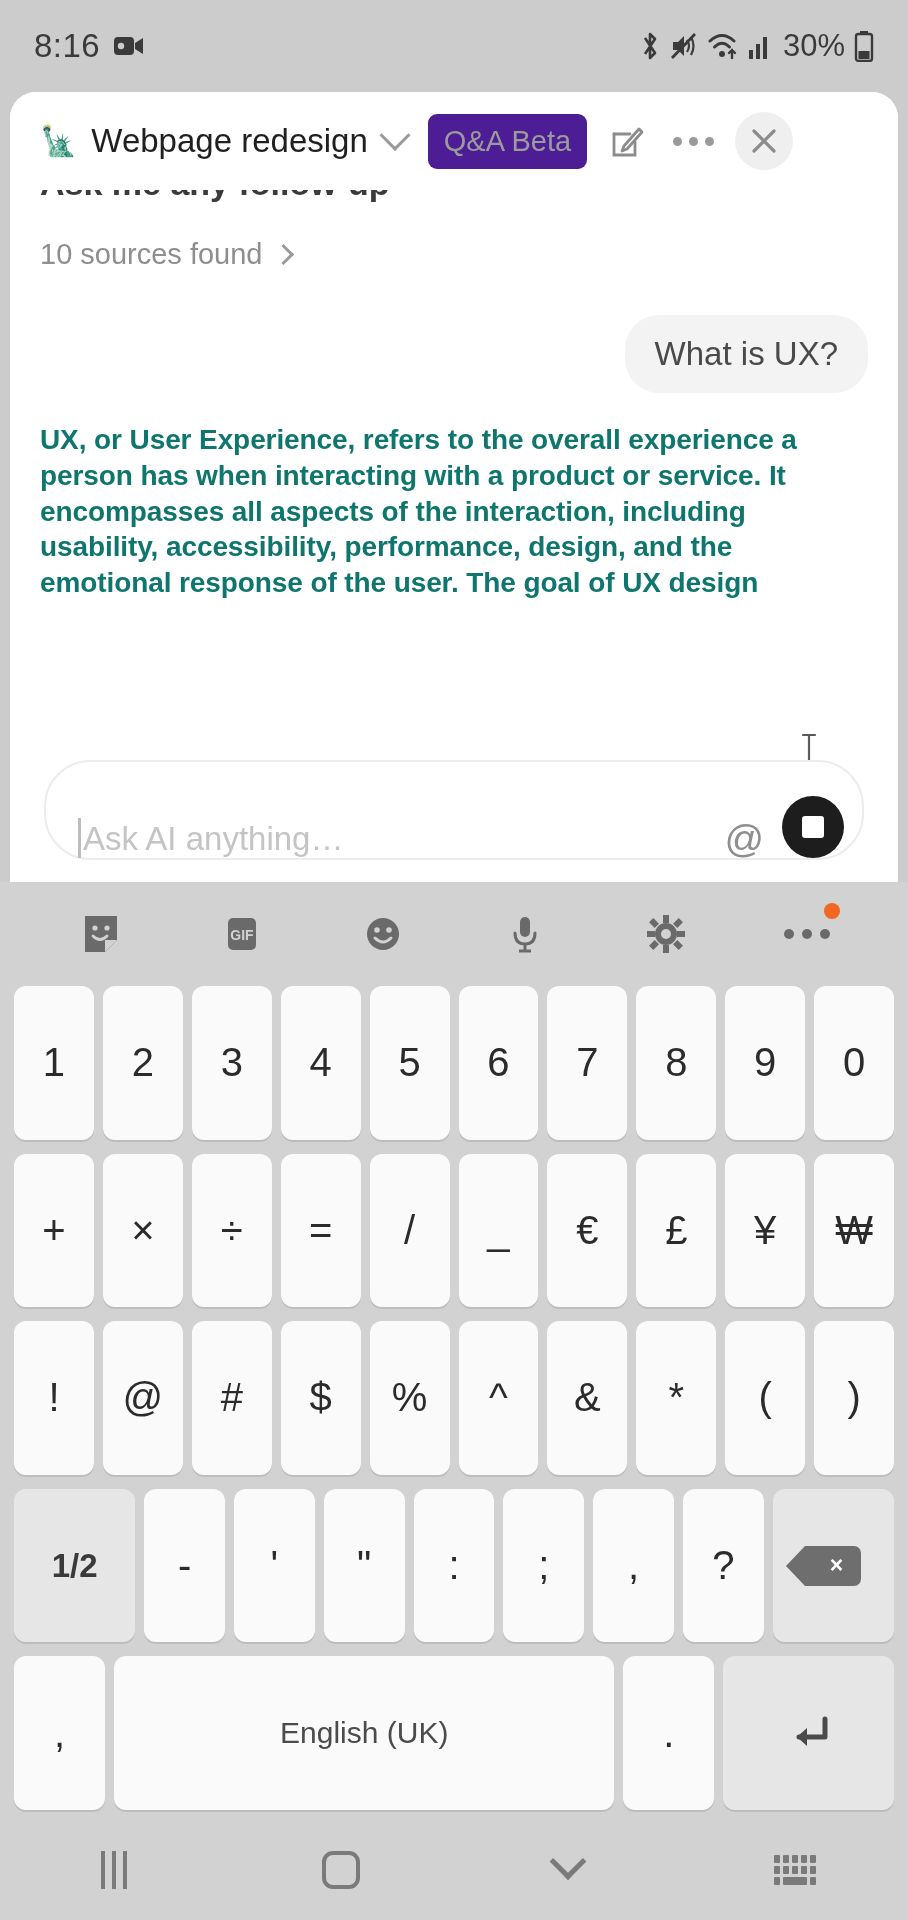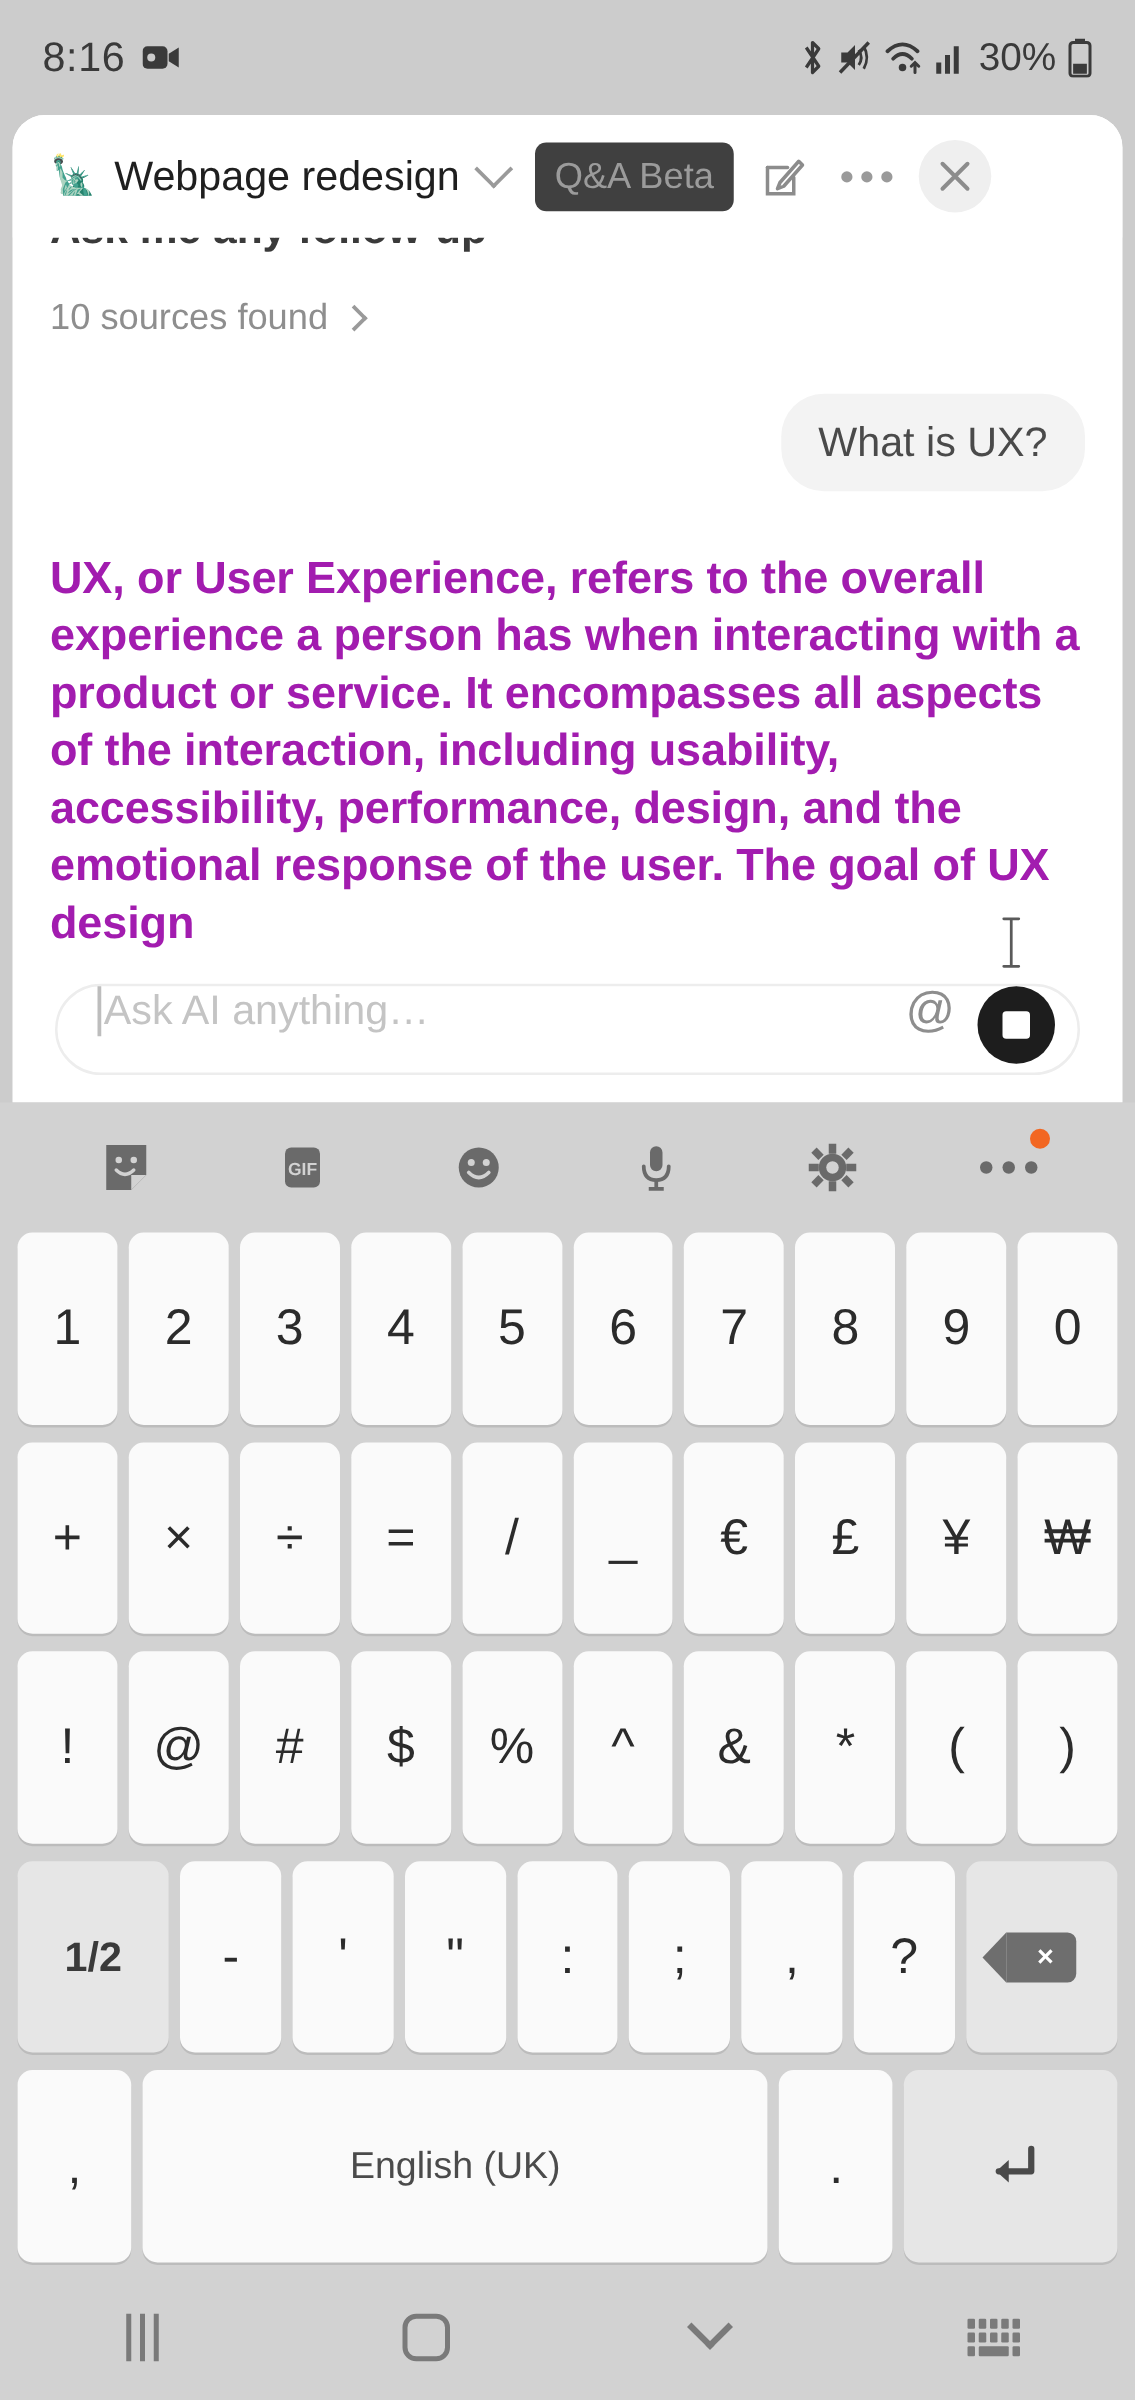--- a/index.html
+++ b/index.html
@@ -60,21 +60,21 @@
     white-space: nowrap;
   }
   .chev-down {
     width: 22px; height: 22px;
     border-right: 3px solid #9a9a9a;
     border-bottom: 3px solid #9a9a9a;
     transform: rotate(45deg) translate(-4px,-4px);
     margin-left: 2px; margin-right: 8px;
   }
   .beta-badge {
-    background: #404040;
+    background: #4c1d95;
     color: #9b9b9b;
     font-size: 29px;
     padding: 11px 16px;
     border-radius: 9px;
     white-space: nowrap;
   }
   .hdr-icon {
     width: 52px; height: 52px;
     display: flex; align-items: center; justify-content: center;
     color: #8c8c8c;
@@ -140,48 +140,48 @@
   }
   .user-bubble {
     background: #f3f3f3;
     color: #4a4a4a;
     font-size: 33px;
     padding: 20px 30px;
     border-radius: 34px;
     max-width: 78%;
   }
   .answer {
-    margin-top: 46px;
-    font-size: 36px;
+    margin-top: 29px;
+    font-size: 28px;
     font-weight: bold;
-    color: #a21caf;
+    color: #0f766e;
     line-height: 1.28;
     letter-spacing: -0.1px;
   }
   .ibeam {
     position: absolute;
     right: 78px;
     top: 640px;
     width: 22px; height: 42px;
     color: #555;
   }
 
   
   .composer {
     position: absolute;
     left: 0; right: 0;
     bottom: 22px;
     padding: 0 34px;
   }
   .composer-inner {
-    height: 73px;
+    height: 100px;
     border: 2px solid #ededed;
     border-radius: 46px;
     display: flex;
-    align-items: flex-start;
+    align-items: flex-end;
     padding: 0 18px 0 32px;
     background: #fff;
   }
   .caret {
     width: 3px; height: 40px;
     background: #bdbdbd;
     margin-right: 2px;
   }
   .placeholder {
     color: #c4c4c4;

